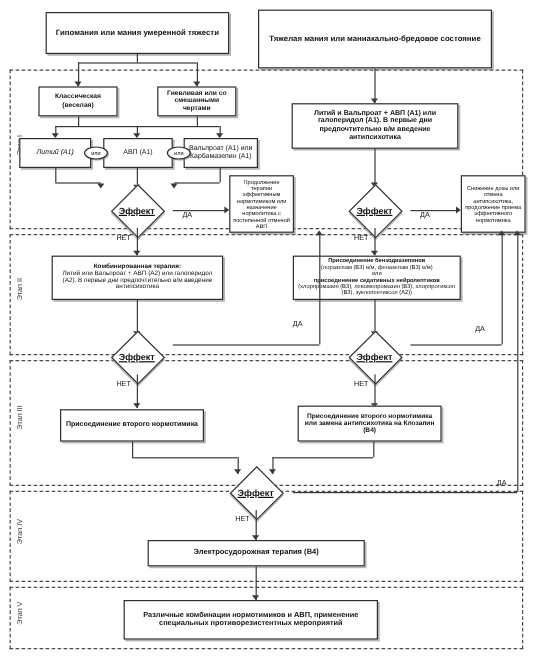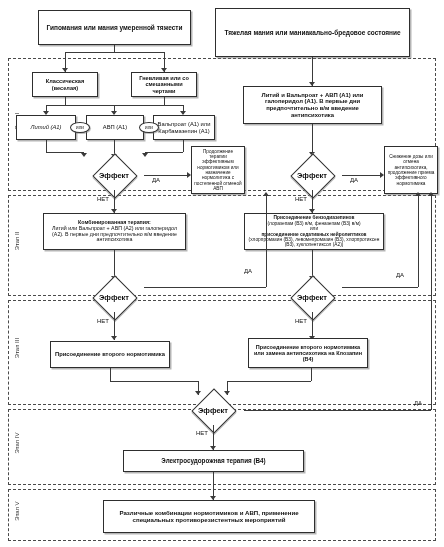--- a/index.html
+++ b/index.html
@@ -34,20 +34,21 @@
     background:#fff;
     border:1px solid #2e2e2e;
     transform:rotate(45deg);
     box-shadow:1.2px 1.2px 0 rgba(120,120,120,0.5);
   }
   .diamond .dlabel{
     position:absolute;inset:0;
     display:flex;align-items:center;justify-content:center;
     font-weight:bold;font-size:7.5px;color:#101010;
     z-index:3;
+    text-decoration:underline;
   }
 
   
   .oval{
     position:absolute;
     box-sizing:border-box;
     border:1px solid #2e2e2e;
     border-radius:50%;
     background:#fff;
     display:flex;align-items:center;justify-content:center;

